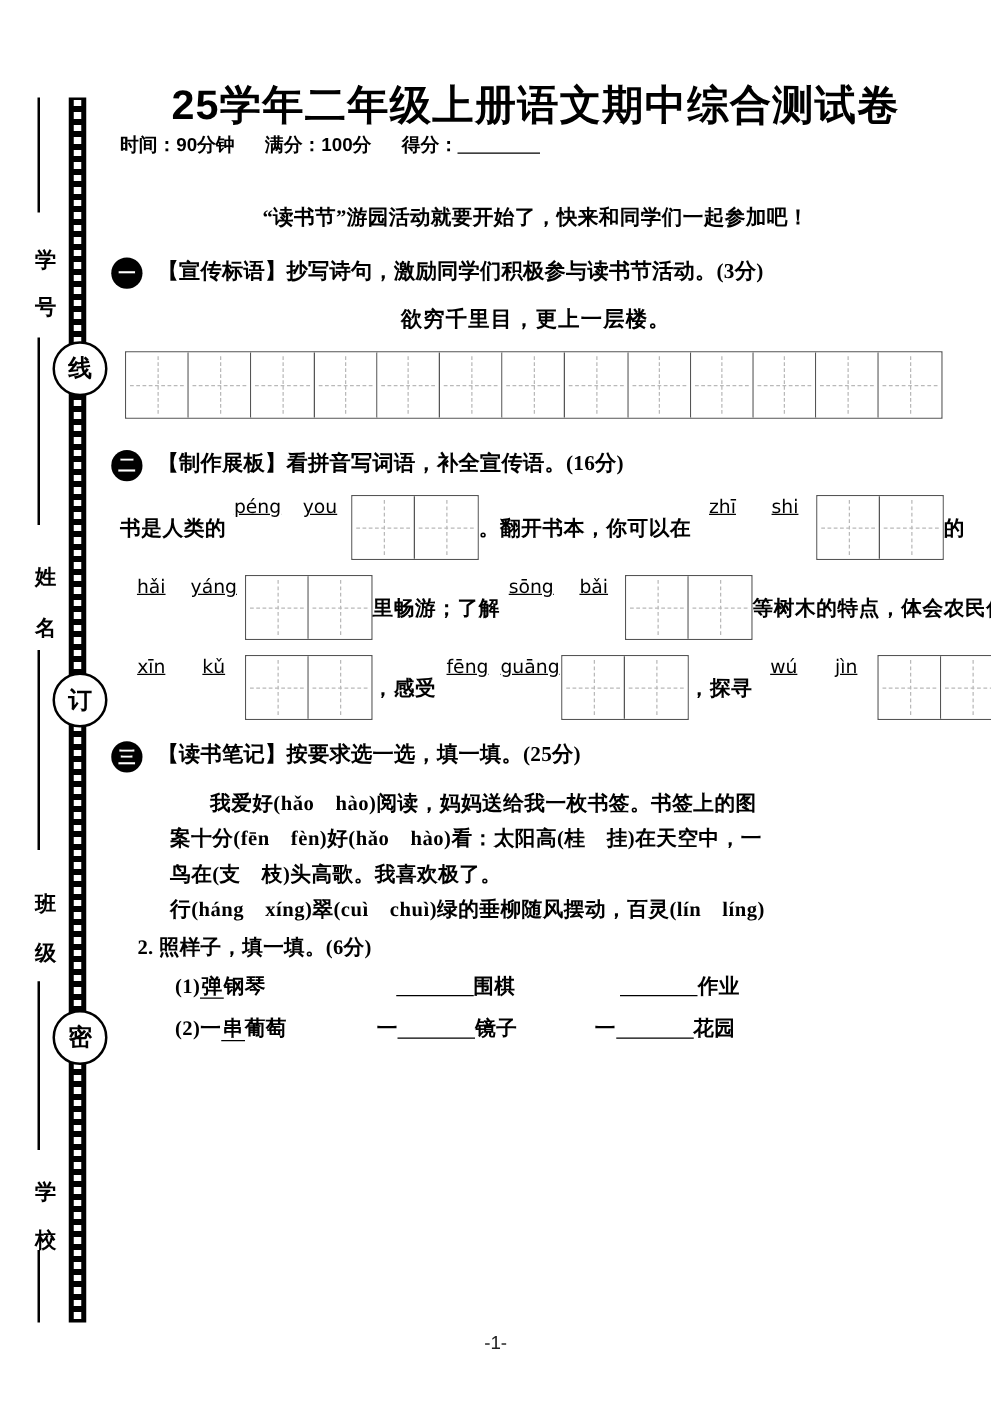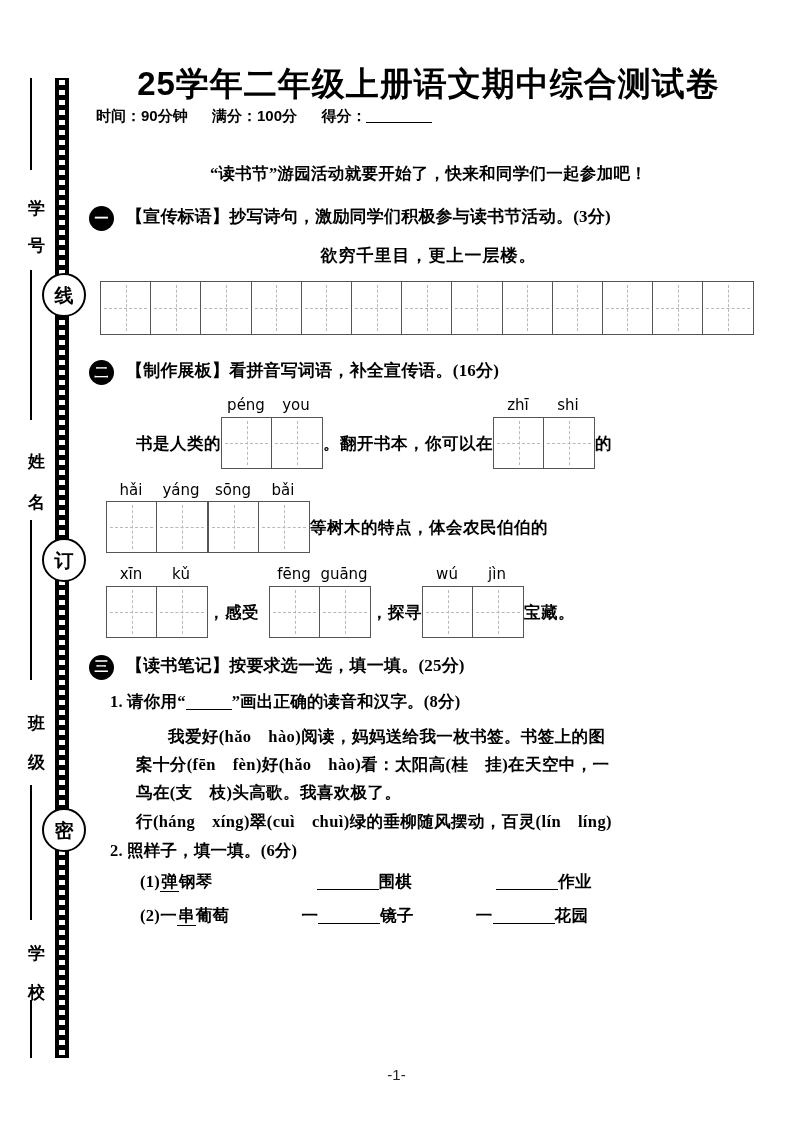--- a/index.html
+++ b/index.html
@@ -211,21 +211,21 @@
     align-items: flex-end;
     margin-bottom: 12px;
   }
   .pyrow .txt {
     font-size: 16.5px;
     font-weight: bold;
     padding-bottom: 14px;
     white-space: nowrap;
     letter-spacing: 0.5px;
   }
-  .wordbox { display: flex; flex-direction: column; }
+  .wordbox { display: flex; flex-direction: row; text-decoration: underline; }
   .pinyin {
     display: flex;
     font-family: "DejaVu Sans", sans-serif;
     font-size: 15px;
     line-height: 1.3;
     padding-bottom: 1px;
   }
   .pinyin span {
     width: 50px;
     text-align: center;
@@ -394,20 +394,21 @@
       <div class="wordbox">
         <div class="pinyin">
           <span>hǎi</span>
           <span>yáng</span>
         </div>
         <div class="grid">
           <div class="cell"></div>
           <div class="cell"></div>
         </div>
       </div>
+      <span class="txt">里畅游；了解</span>
       <div class="wordbox">
         <div class="pinyin">
           <span>sōng</span>
           <span>bǎi</span>
         </div>
         <div class="grid">
           <div class="cell"></div>
           <div class="cell"></div>
         </div>
       </div>
@@ -453,21 +454,20 @@
     </div>
 
   </div>
 
   <div class="section" style="margin-top:14px;">
     <div class="sec-num">三</div>
     <div class="sec-title">【读书笔记】按要求选一选，填一填。(25分)</div>
   </div>
 
   <div class="question">
-    <div class="q-head"><span>1. 请你用“</span><span class="ul-blank"></span><span>”画出正确的读音和汉字。(8分)</span></div>
     <div class="passage">
       <div class="pline">我爱好(hǎo　hào)阅读，妈妈送给我一枚书签。书签上的图</div>
       <div class="pline">案十分(fēn　fèn)好(hǎo　hào)看：太阳高(桂　挂)在天空中，一</div>
       <div class="pline">鸟在(支　枝)头高歌。我喜欢极了。</div>
       <div class="pline">行(háng　xíng)翠(cuì　chuì)绿的垂柳随风摆动，百灵(lín　líng)</div>
     </div>
   </div>
 
   <div class="question" style="margin-top:4px;">
     <div class="q-head">2. 照样子，填一填。(6分)</div>

